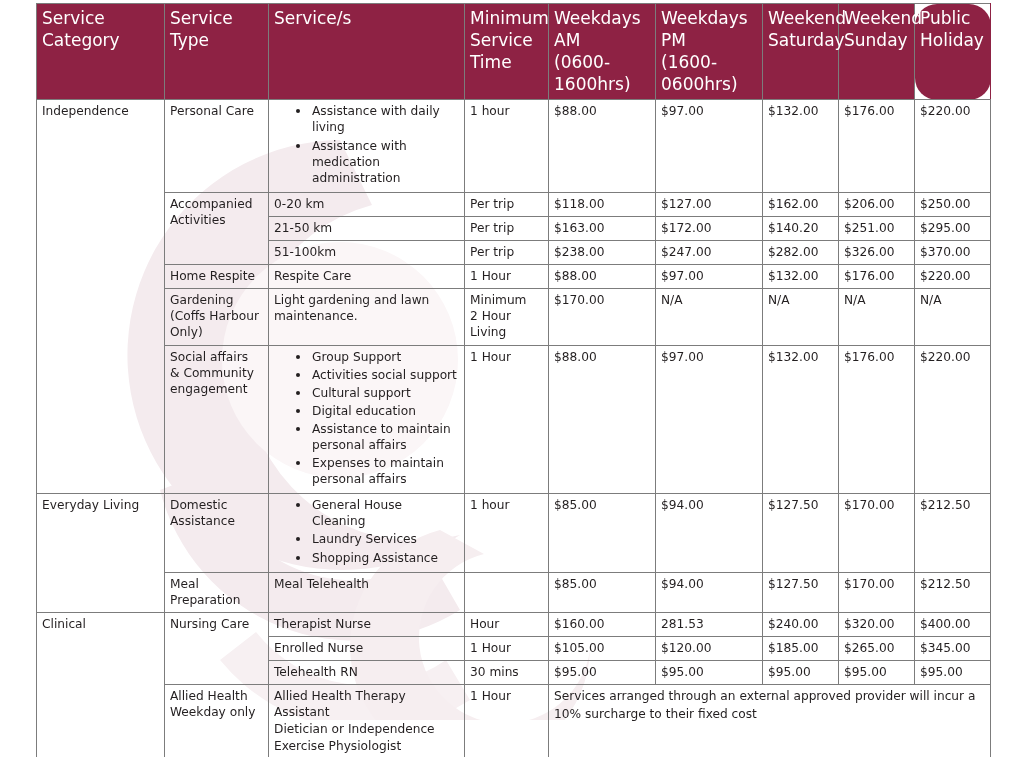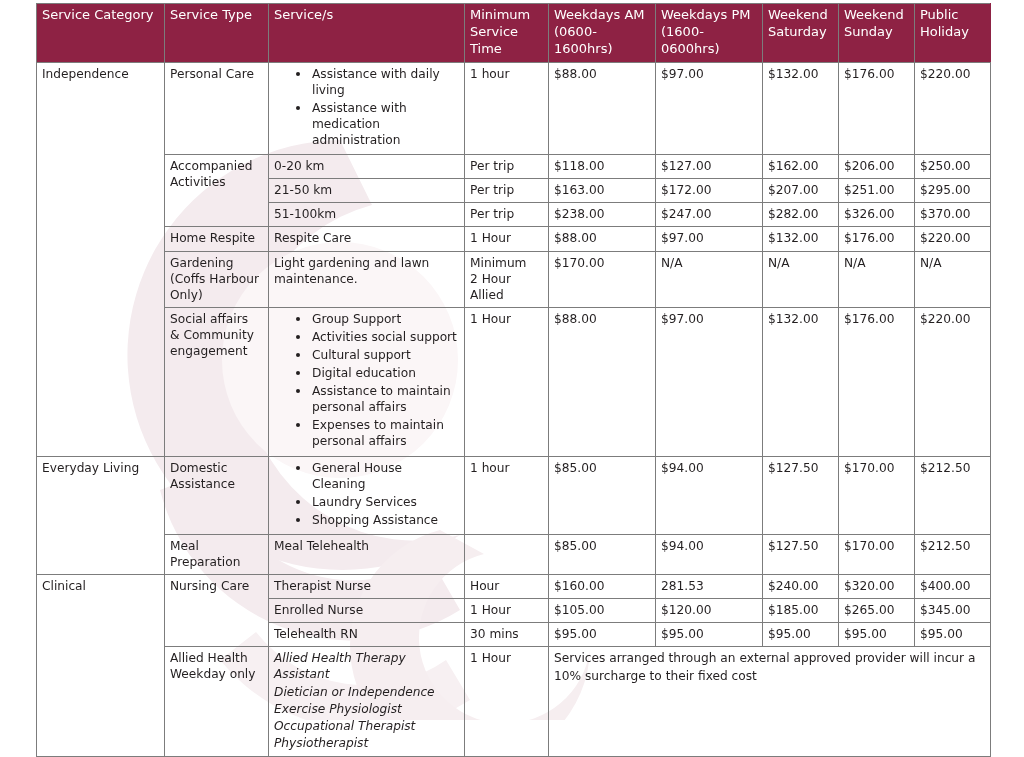--- a/index.html
+++ b/index.html
@@ -53,26 +53,26 @@
     background: transparent;
     font-weight: normal;
     text-align: left;
   }
   
   thead th {
     background: #8e2244 !important;
     color: #ffffff;
     border: 1px solid #8e2244;
     border-right: 1px solid #b5647d;
-    font-size: 13px;
+    font-size: 17px;
     padding: 5px 6px 6px 6px;
     vertical-align: top;
     line-height: 1.3;
   }
-  thead th:last-child { border-right: 1px solid #8e2244; }
+  thead th:last-child { border-right: 1px solid #8e2244; border-radius: 22px; }
 
   
   #table-wrap { box-shadow: none; }
   table.pricing { border: 1px solid #6a6a6a; }
 
   
   col.c-cat   { width: 128px; }
   col.c-type  { width: 104px; }
   col.c-svc   { width: 196px; }
   col.c-min   { width: 84px;  }
@@ -100,21 +100,21 @@
     width: 4px;
     height: 4px;
     border-radius: 50%;
     background: #231f20;
   }
   ul.plain-list {
     margin: 0;
     padding: 0;
     list-style: none;
   }
-  ul.plain-list li { padding: 0 0 1px 0; font-style: italic; }
+  ul.plain-list li { padding: 0 0 1px 0; }
 
   .mid { vertical-align: middle; margin-top: 16px; }
   .note-cell { vertical-align: middle; padding-left: 8px; padding-right: 12px; line-height: 1.45; }
 </style>
 </head>
 <body>
 
 <div id="watermark">
   <svg viewBox="0 0 620 660" xmlns="http://www.w3.org/2000/svg" aria-hidden="true">
     <g fill="#f4ebee">
@@ -215,21 +215,21 @@
       <td>$127.00</td>
       <td>$162.00</td>
       <td>$206.00</td>
       <td>$250.00</td>
     </tr>
     <tr>
       <td>21-50 km</td>
       <td>Per trip</td>
       <td>$163.00</td>
       <td>$172.00</td>
-      <td>$207.00</td>
+      <td>$140.20</td>
       <td>$251.00</td>
       <td>$295.00</td>
     </tr>
     <tr>
       <td>51-100km</td>
       <td>Per trip</td>
       <td>$238.00</td>
       <td>$247.00</td>
       <td>$282.00</td>
       <td>$326.00</td>
@@ -250,21 +250,21 @@
     <tr>
       <td>
         <div>Gardening</div>
         <div>(Coffs Harbour</div>
         <div>Only)</div>
       </td>
       <td>Light gardening and lawn maintenance.</td>
       <td>
         <div>Minimum</div>
         <div>2 Hour</div>
-        <div>Allied</div>
+        <div>Living</div>
       </td>
       <td class="mid">$170.00</td>
       <td class="mid">N/A</td>
       <td class="mid">N/A</td>
       <td class="mid">N/A</td>
       <td class="mid">N/A</td>
     </tr>
 
     <tr>
       <td>

